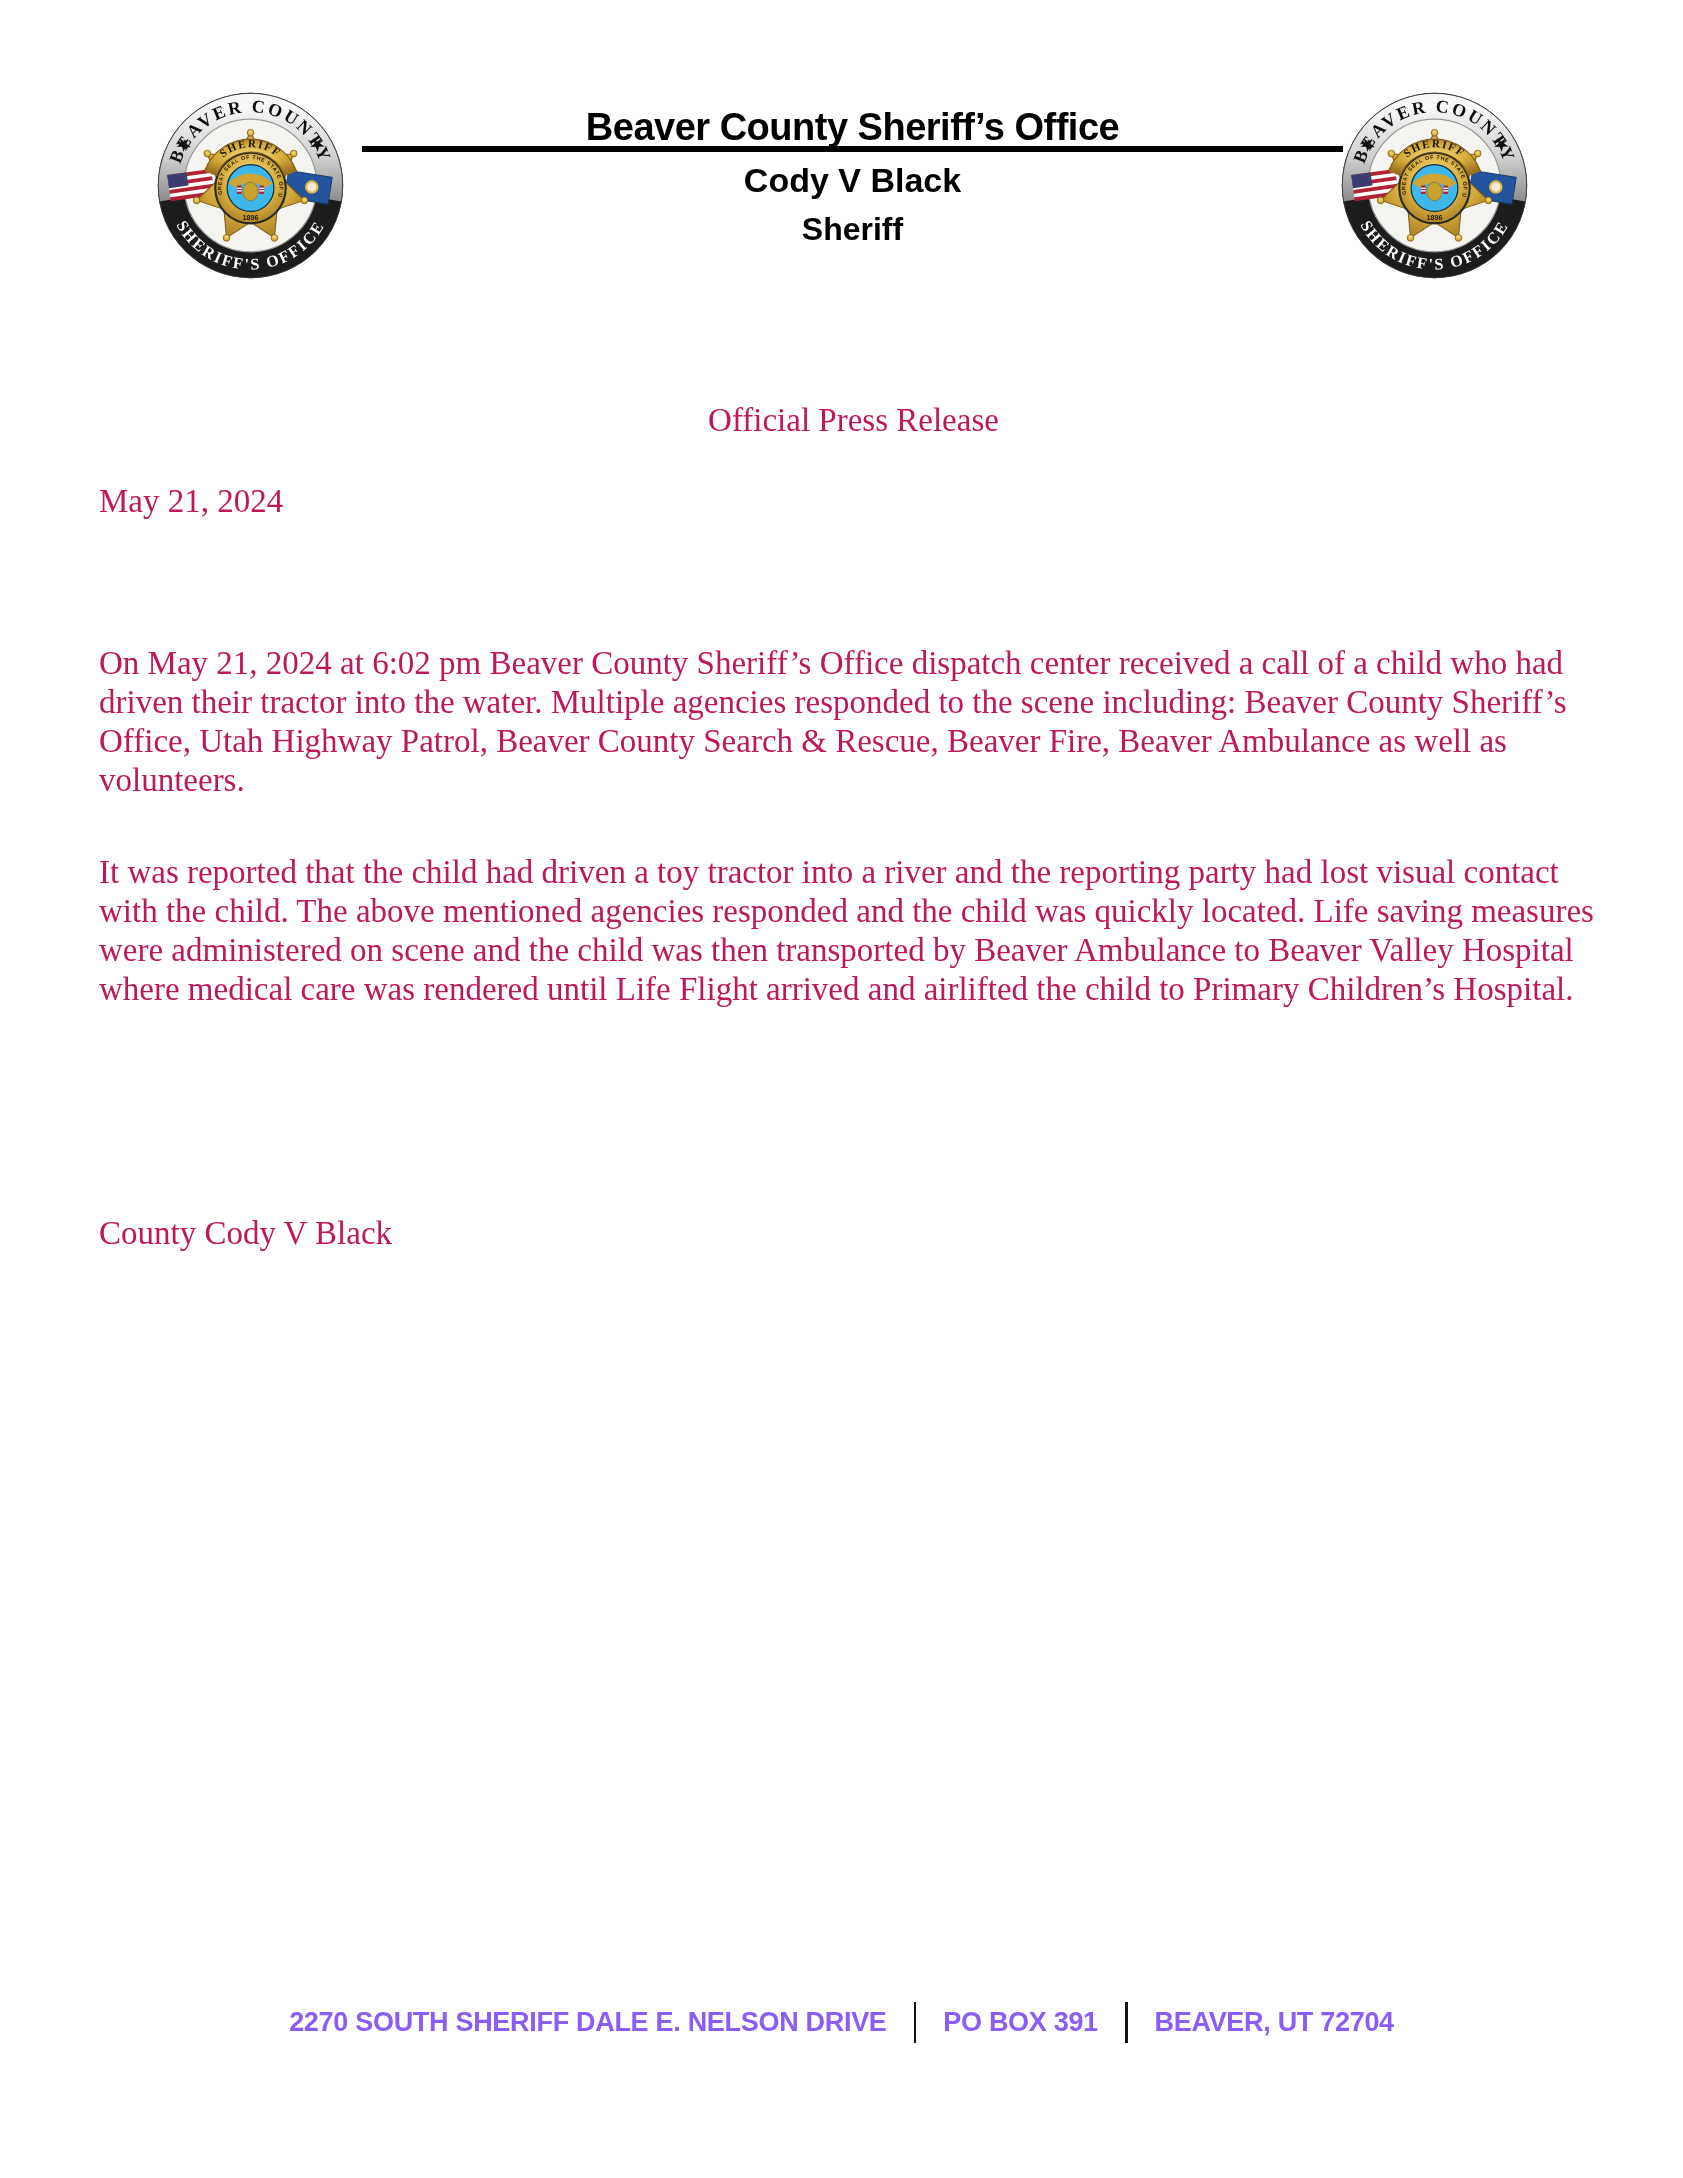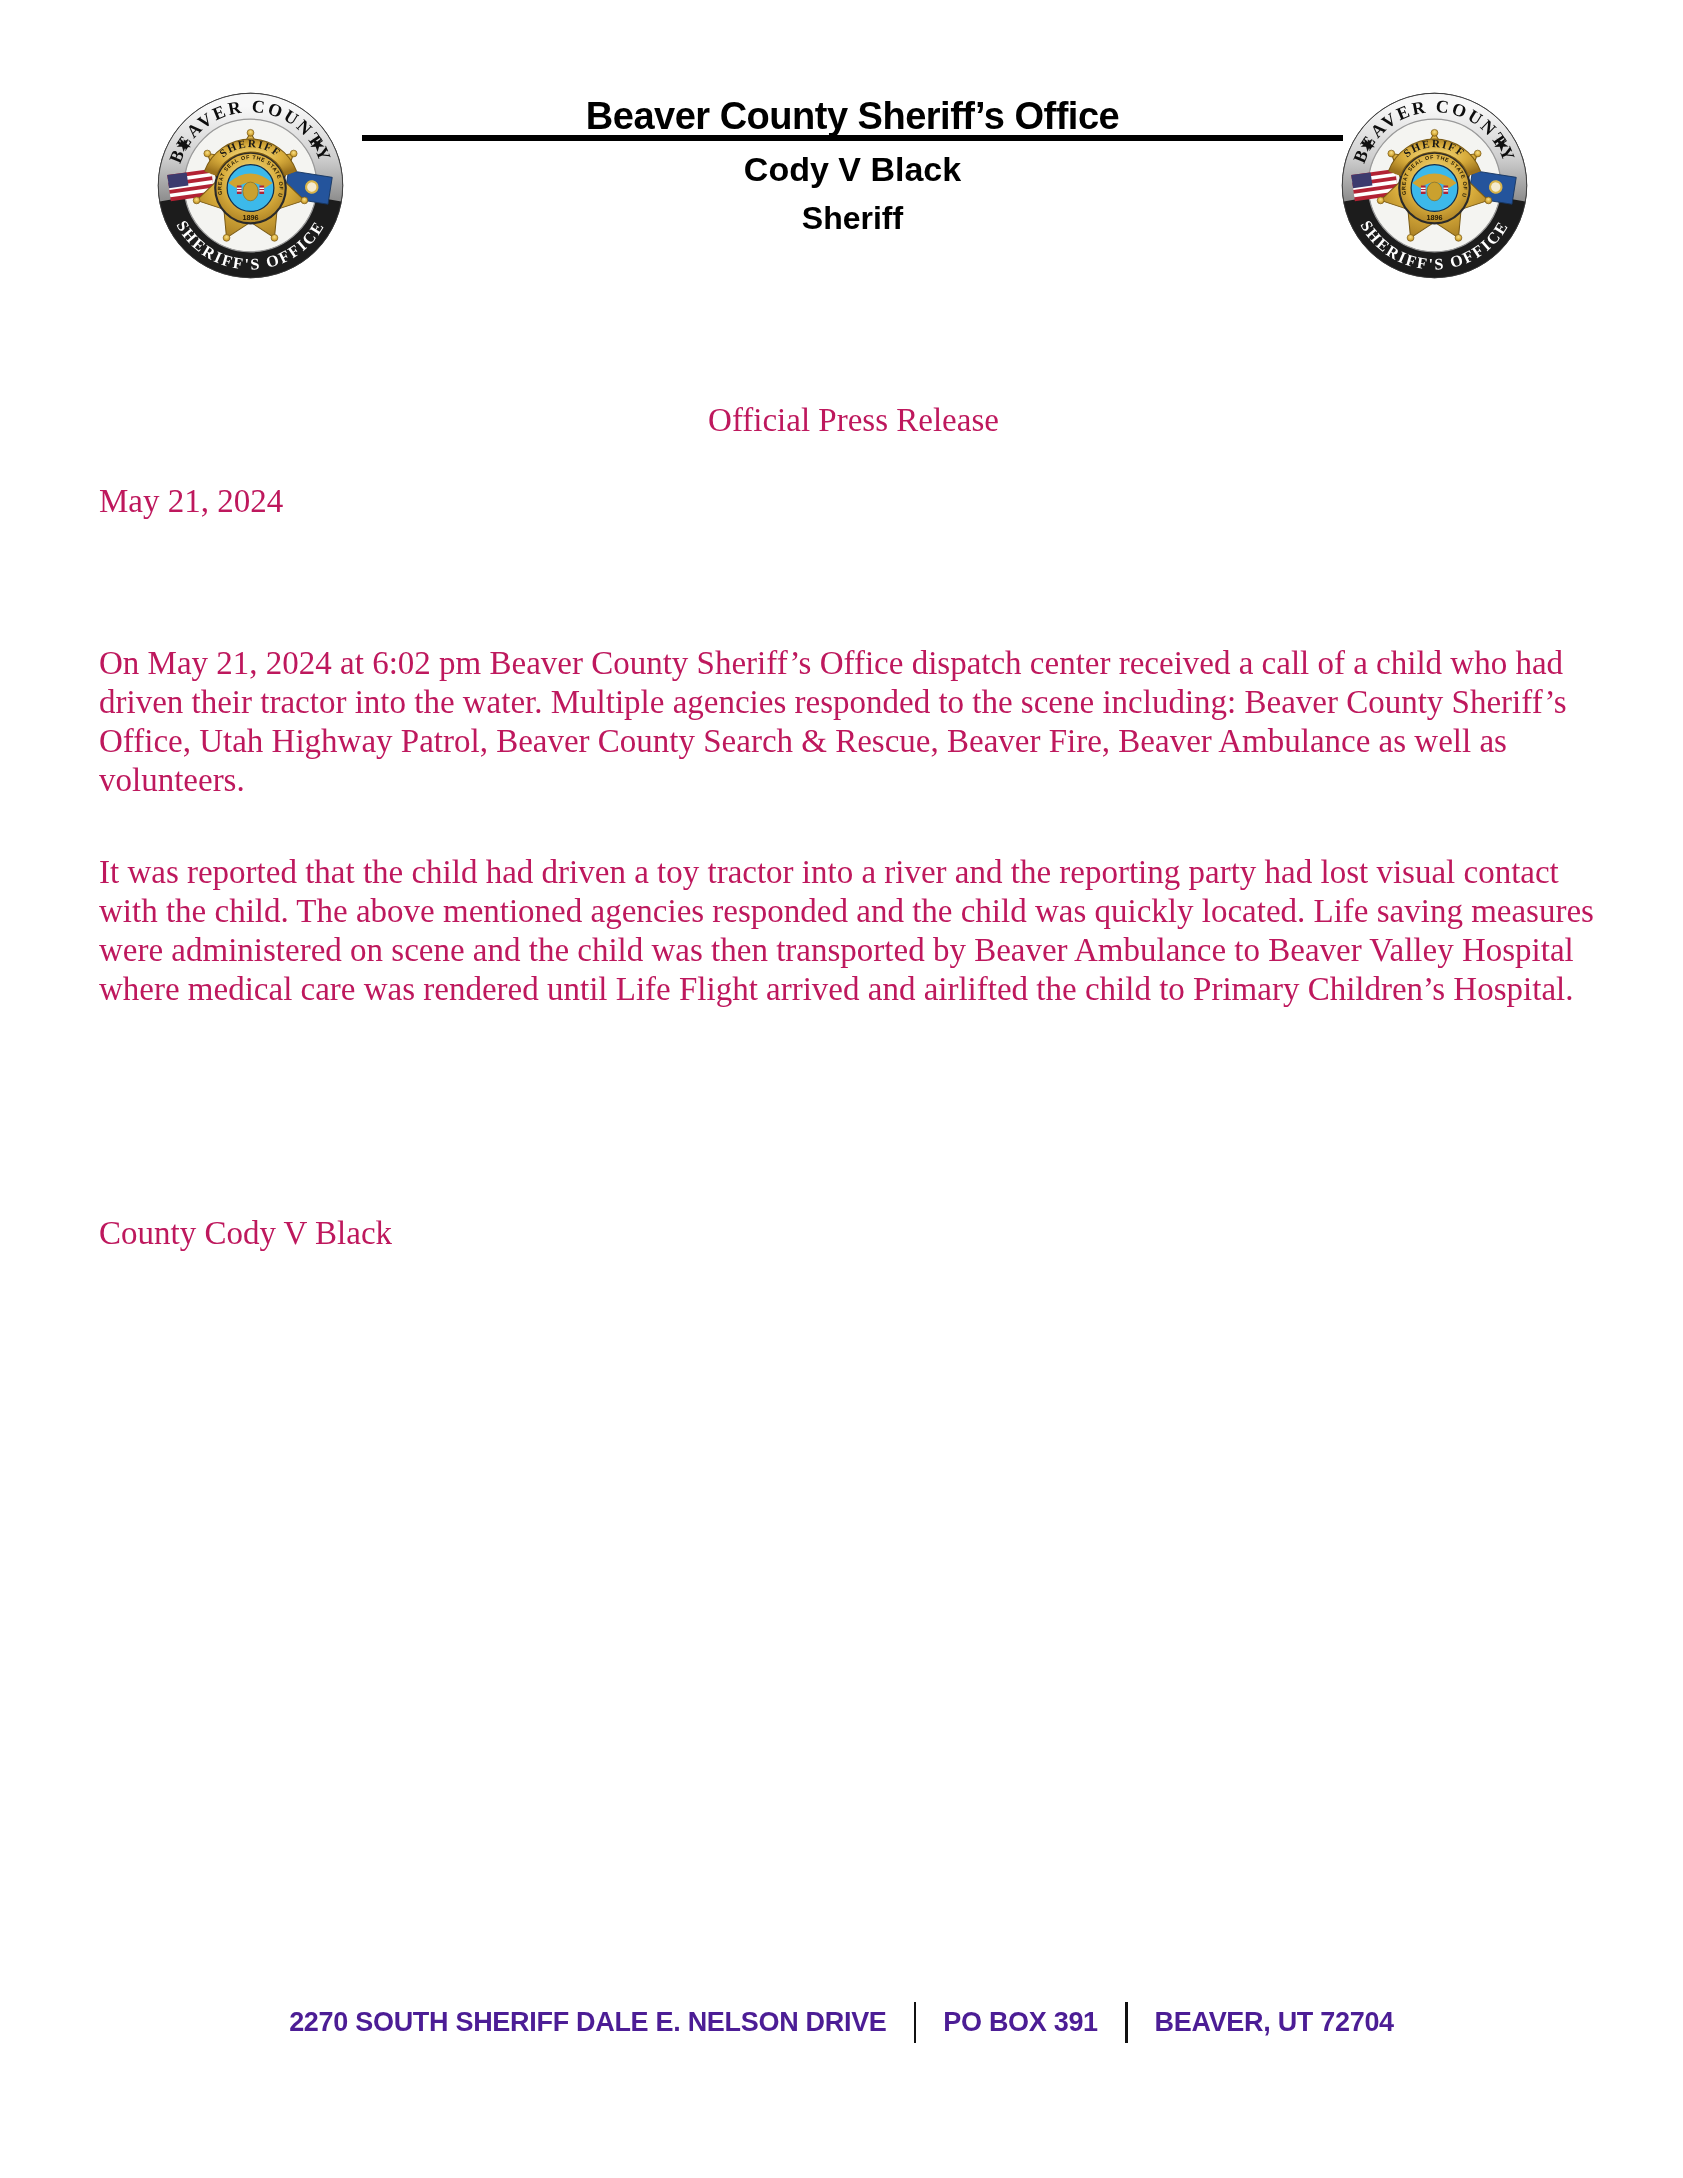--- a/index.html
+++ b/index.html
@@ -14,21 +14,21 @@
     background: #ffffff;
     overflow: hidden;
     font-family: "Liberation Serif", "DejaVu Serif", serif;
     color: #141414;
   }
 
   
   .header-center {
     position: absolute;
     left: 362px;
-    top: 96px;
+    top: 107px;
     width: 981px;
     text-align: center;
     font-family: "Liberation Sans", "DejaVu Sans", sans-serif;
     font-weight: 700;
     color: #000000;
   }
   .header-title {
     font-size: 38px;
     line-height: 40px;
     letter-spacing: -0.5px;
@@ -125,21 +125,21 @@
     top: 2002px;
     width: 1683px;
     display: flex;
     justify-content: center;
     align-items: center;
     gap: 27px;
     font-family: "Liberation Sans", "DejaVu Sans", sans-serif;
     font-weight: 700;
     font-size: 27px;
     letter-spacing: -0.3px;
-    color: #4c1d95;
+    color: #8b5cf6;
     white-space: nowrap;
   }
   .footer-divider {
     width: 2.7px;
     height: 41px;
     background: #111111;
   }
 </style>
 </head>
 <body>

